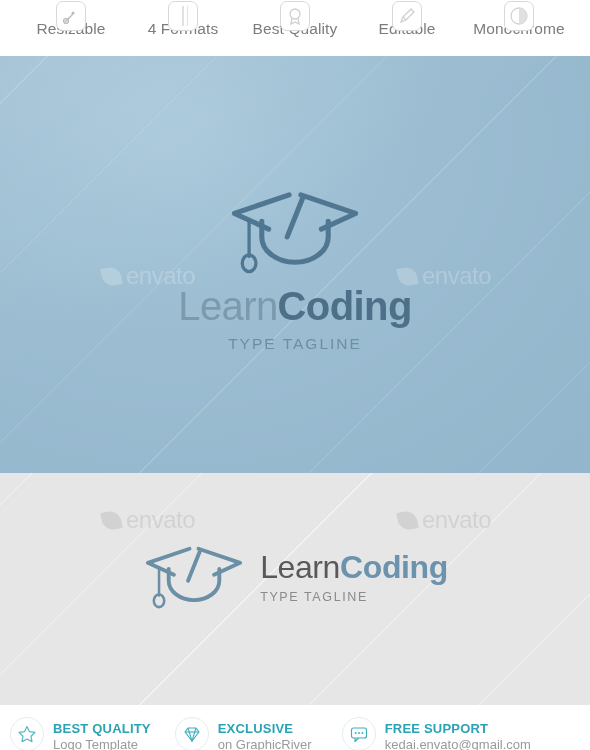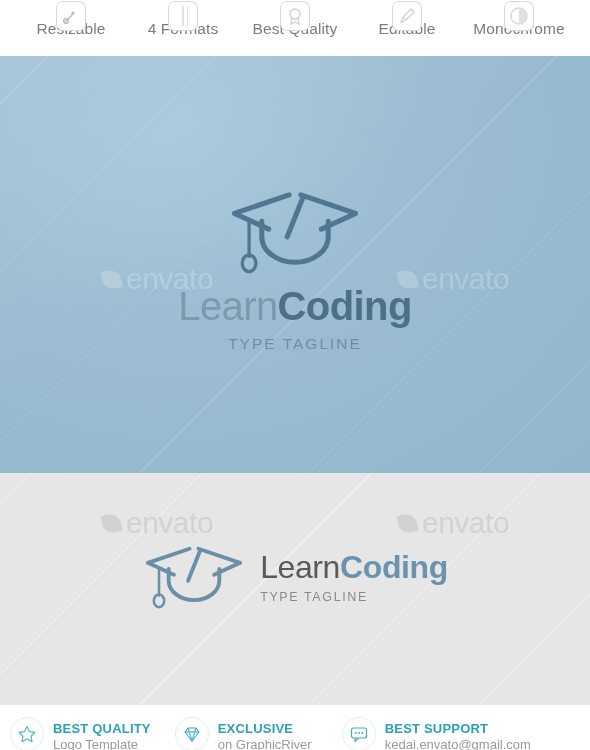--- a/index.html
+++ b/index.html
@@ -51,21 +51,21 @@
   .panel-gray{
     position:absolute;left:0;top:473px;width:590px;height:232px;
     background:#e6e6e6;
     overflow:hidden;
   }
 
   
   .wm{
     position:absolute;
     display:flex;align-items:center;
-    font-size:30px;letter-spacing:-0.5px;
+    font-size:24px;letter-spacing:-0.5px;
     user-select:none;pointer-events:none;
     font-weight:400;
   }
   .wm .leaf{
     width:19px;height:19px;margin-right:5px;position:relative;
     display:inline-block;
   }
   .wm .leaf:before{
     content:"";position:absolute;left:0;top:0;width:19px;height:19px;
     border-radius:0 62% 0 62%;
@@ -323,20 +323,20 @@
       <div class="foot-circle">
         <svg width="20" height="20" viewBox="0 0 20 20">
           <rect x="2.5" y="4" width="15" height="10" rx="2" fill="none" stroke="#3faebd" stroke-width="1.2"></rect>
           <path d="M6 14 L6 17.5 L9.5 14" fill="none" stroke="#3faebd" stroke-width="1.2" stroke-linejoin="round"></path>
           <circle cx="6.6" cy="9" r="0.95" fill="#3faebd"></circle>
           <circle cx="10" cy="9" r="0.95" fill="#3faebd"></circle>
           <circle cx="13.4" cy="9" r="0.95" fill="#3faebd"></circle>
         </svg>
       </div>
       <div class="foot-text">
-        <div class="foot-title">BEST SUPPORT</div>
+        <div class="foot-title">FREE SUPPORT</div>
         <div class="foot-sub">kedai.envato@gmail.com</div>
       </div>
     </div>
 
   </div>
 
 </div>
 
 </body></html>

